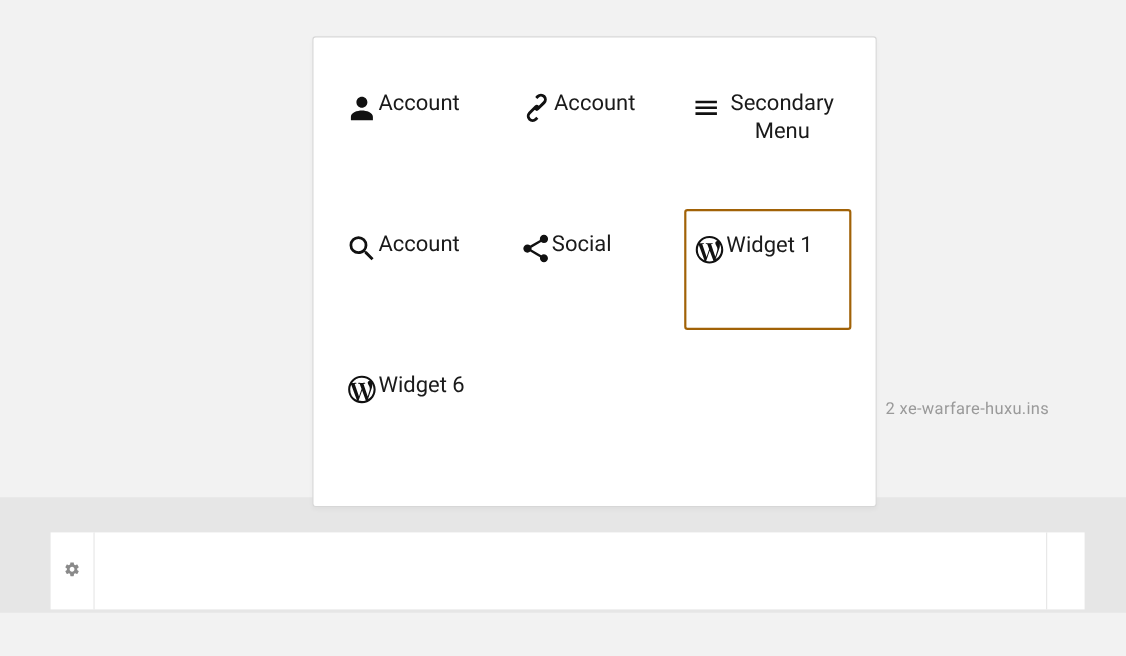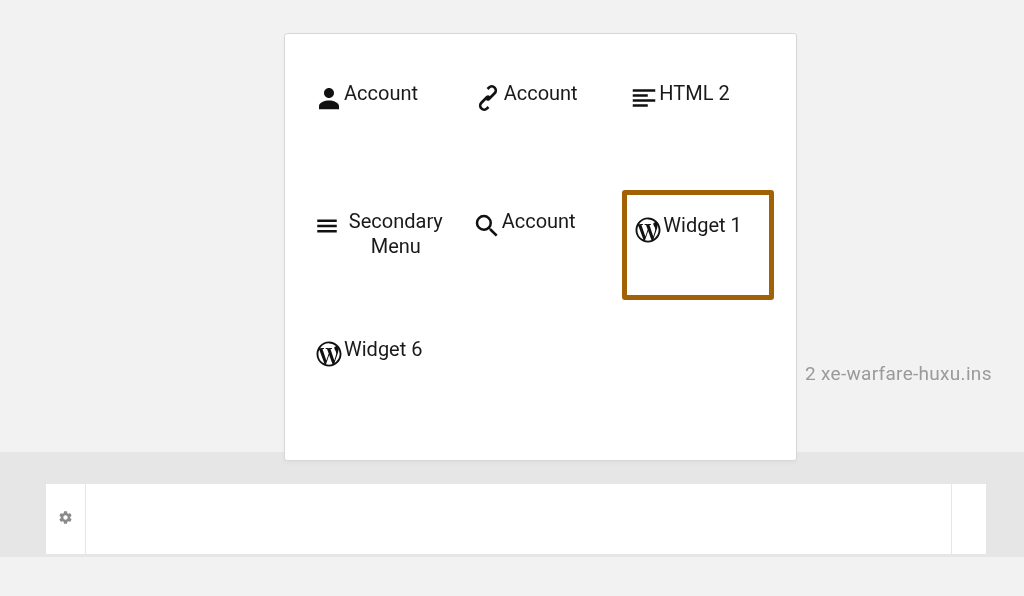--- a/index.html
+++ b/index.html
@@ -20,21 +20,21 @@
       position: absolute;
       left: 0; right: 0;
       top: 452px;
       height: 105px;
       background: #e6e6e6;
     }
     .text-strip {
       position: absolute;
       top: 362px;
       left: 805px;
-      font-size: 19px;
+      font-size: 15px;
       color: #9a9a9a;
       letter-spacing: 0.3px;
       white-space: nowrap;
     }
     .bar {
       position: absolute;
       left: 46px;
       right: 38px;
       top: 484px;
       height: 70px;
@@ -77,21 +77,21 @@
       flex-direction: row;
       align-items: flex-start;
       justify-content: flex-start;
       padding: 18px 6px;
       cursor: pointer;
       border: 1px solid transparent;
       border-radius: 3px;
       min-height: 110px;
     }
     .item.selected {
-      border: 5px solid #a16207;
+      border: 2px solid #a16207;
     }
     .item .icon {
       height: 34px;
       display: flex;
       align-items: center;
       justify-content: center;
       margin-bottom: 14px;
     }
     .item .icon svg { width: 30px; height: 30px; fill: #111; }
     .item .label {
@@ -139,47 +139,47 @@
       <div class="item">
         <span class="icon link">
           <svg viewBox="0 0 24 24">
               <path d="M10.59 13.41a1.998 1.998 0 0 0 2.83 0l4.24-4.24a4 4 0 1 0-5.66-5.66l-1.06 1.06 1.41 1.41 1.06-1.06a2 2 0 1 1 2.83 2.83l-4.24 4.24a.5.5 0 0 1-.71 0 1 1 0 0 0-1.41 1.41l.71.01zM13.41 10.59a1.998 1.998 0 0 0-2.83 0L6.34 14.83a4 4 0 1 0 5.66 5.66l1.06-1.06-1.41-1.41-1.06 1.06a2 2 0 1 1-2.83-2.83l4.24-4.24a.5.5 0 0 1 .71 0 1 1 0 0 0 1.41-1.41l-.71-.01z"></path>
             </svg>
         </span>
         <span class="label">Account</span>
       </div>
 
 
-      <div class="item">
-        <span class="icon">
-          <svg viewBox="0 0 24 24">
-              <path d="M3 5h18v2H3V5zm0 4h12v2H3V9zm0 4h18v2H3v-2zm0 4h12v2H3v-2z"></path>
-            </svg>
-        </span>
-        <span class="label">HTML 2</span>
-      </div>
 
       <div class="item">
         <span class="icon menu">
           <svg viewBox="0 0 24 24">
               <path d="M3 6h18v2.2H3V6zm0 4.9h18v2.2H3v-2.2zm0 4.9h18V18H3v-2.2z"></path>
             </svg>
         </span>
         <span class="label">Secondary Menu</span>
       </div>
 
       <div class="item">
         <span class="icon">
           <svg viewBox="0 0 24 24">
               <path d="M15.5 14h-.79l-.28-.27A6.471 6.471 0 0 0 16 9.5 6.5 6.5 0 1 0 9.5 16c1.61 0 3.09-.59 4.23-1.57l.27.28v.79l5 4.99L20.49 19l-4.99-5zM9.5 14A4.5 4.5 0 1 1 14 9.5 4.507 4.507 0 0 1 9.5 14z"></path>
             </svg>
         </span>
         <span class="label">Account</span>
       </div>
 
+      <div class="item">
+        <span class="icon">
+          <svg viewBox="0 0 24 24">
+              <path d="M18 16.08c-.76 0-1.44.3-1.96.77L8.91 12.7c.05-.23.09-.46.09-.7s-.04-.47-.09-.7l7.05-4.11c.54.5 1.25.81 2.04.81 1.66 0 3-1.34 3-3s-1.34-3-3-3-3 1.34-3 3c0 .24.04.47.09.7L8.04 9.81C7.5 9.31 6.79 9 6 9c-1.66 0-3 1.34-3 3s1.34 3 3 3c.79 0 1.5-.31 2.04-.81l7.12 4.16c-.05.21-.08.43-.08.65 0 1.61 1.31 2.92 2.92 2.92s2.92-1.31 2.92-2.92-1.31-2.92-2.92-2.92z"></path>
+            </svg>
+        </span>
+        <span class="label">Social</span>
+      </div>
 
       <div class="item selected">
         <span class="icon wp">
           <svg viewBox="0 0 24 24">
               <path d="M12 2C6.49 2 2 6.49 2 12s4.49 10 10 10 10-4.49 10-10S17.51 2 12 2zM3.5 12c0-1.23.26-2.4.74-3.45L8.3 19.66A8.51 8.51 0 0 1 3.5 12zm8.5 8.5c-.83 0-1.64-.12-2.4-.35l2.55-7.41 2.61 7.16c.02.04.04.08.06.12-.89.31-1.84.48-2.82.48zm1.17-12.49c.51-.03.97-.08.97-.08.46-.05.4-.73-.05-.7 0 0-1.38.11-2.27.11-.83 0-2.24-.11-2.24-.11-.46-.03-.51.67-.05.7 0 0 .43.05.89.08l1.33 3.64-1.87 5.6L6.78 8.01c.51-.03.97-.08.97-.08.46-.05.4-.73-.05-.7 0 0-1.38.11-2.27.11l-.54-.01A8.49 8.49 0 0 1 12 3.5c2.22 0 4.24.85 5.75 2.24l-.11-.01c-.83 0-1.42.73-1.42 1.51 0 .7.4 1.29.83 1.99.32.57.7 1.29.7 2.34 0 .73-.28 1.57-.65 2.75l-.85 2.84-3.08-9.15zm3.13 11.33l2.6-7.51c.49-1.21.65-2.18.65-3.05 0-.31-.02-.6-.06-.87A8.46 8.46 0 0 1 20.5 12a8.49 8.49 0 0 1-4.7 7.34z"></path>
             </svg>
         </span>
         <span class="label">Widget 1</span>
       </div>
 

